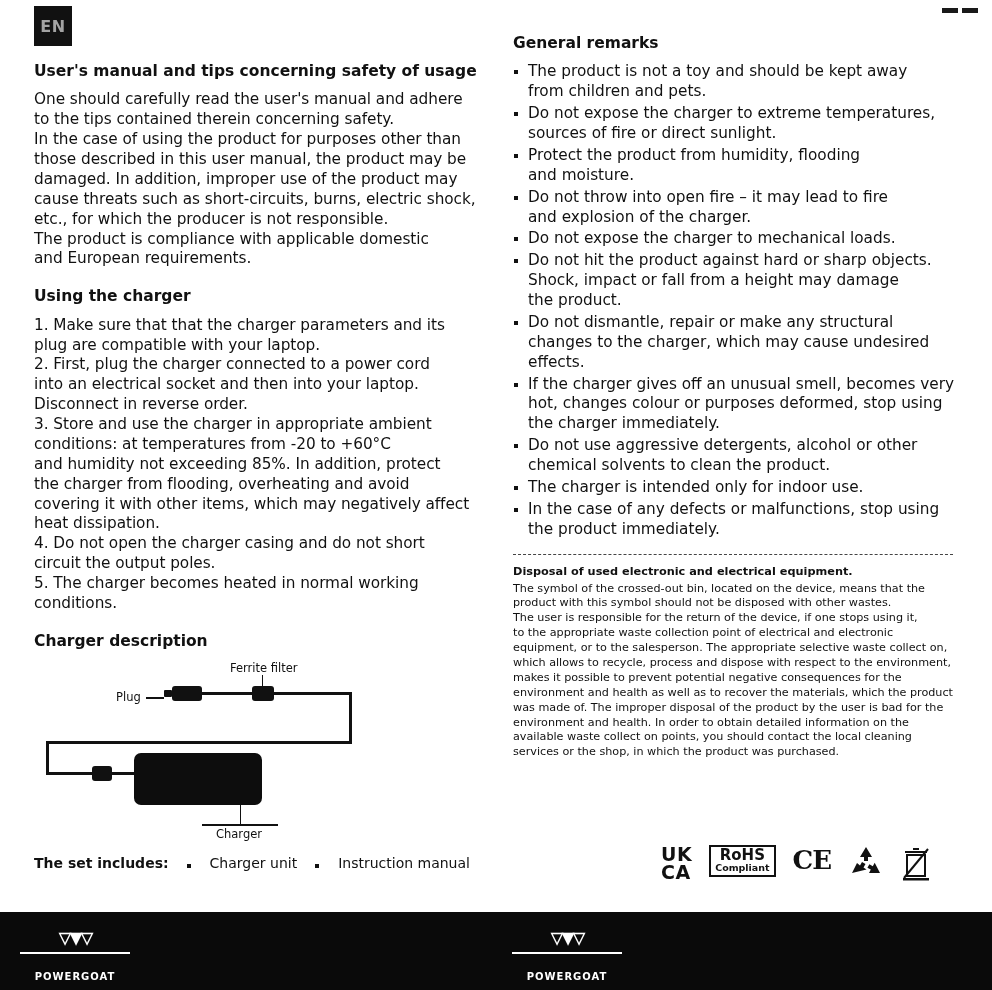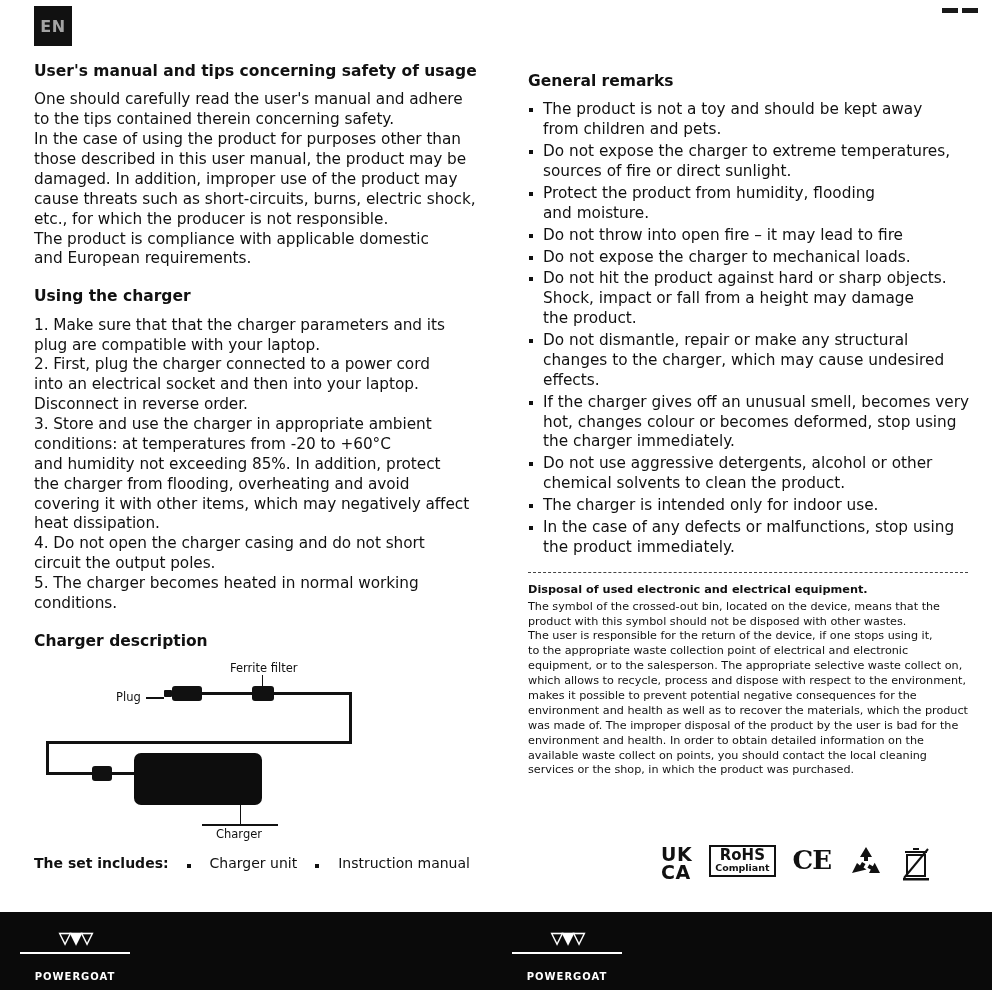--- a/index.html
+++ b/index.html
@@ -46,23 +46,22 @@
   }
 
   
   .col-left {
     position: absolute;
     left: 34px; top: 62px;
     width: 450px;
   }
   .col-right {
     position: absolute;
-    left: 528px; top: 34px;
+    left: 513px; top: 34px;
     width: 440px;
-    margin-top: 38px;
   }
 
   h2.sec {
     font-size: 15.5px;
     font-weight: bold;
     margin: 0 0 9px 0;
     line-height: 1.25;
   }
   h2.sec.spaced { margin-top: 18px; }
 
@@ -322,37 +321,38 @@
       <li>
         <div>Do not expose the charger to extreme temperatures,</div>
         <div>sources of fire or direct sunlight.</div>
       </li>
       <li>
         <div>Protect the product from humidity, flooding</div>
         <div>and moisture.</div>
       </li>
       <li>
         <div>Do not throw into open fire – it may lead to fire</div>
+        <div>and explosion of the charger.</div>
       </li>
       <li>
         <div>Do not expose the charger to mechanical loads.</div>
       </li>
       <li>
         <div>Do not hit the product against hard or sharp objects.</div>
         <div>Shock, impact or fall from a height may damage</div>
         <div>the product.</div>
       </li>
       <li>
         <div>Do not dismantle, repair or make any structural</div>
         <div>changes to the charger, which may cause undesired</div>
         <div>effects.</div>
       </li>
       <li>
         <div>If the charger gives off an unusual smell, becomes very</div>
-        <div>hot, changes colour or becomes deformed, stop using</div>
+        <div>hot, changes colour or purposes deformed, stop using</div>
         <div>the charger immediately.</div>
       </li>
       <li>
         <div>Do not use aggressive detergents, alcohol or other</div>
         <div>chemical solvents to clean the product.</div>
       </li>
       <li>
         <div>The charger is intended only for indoor use.</div>
       </li>
       <li>

